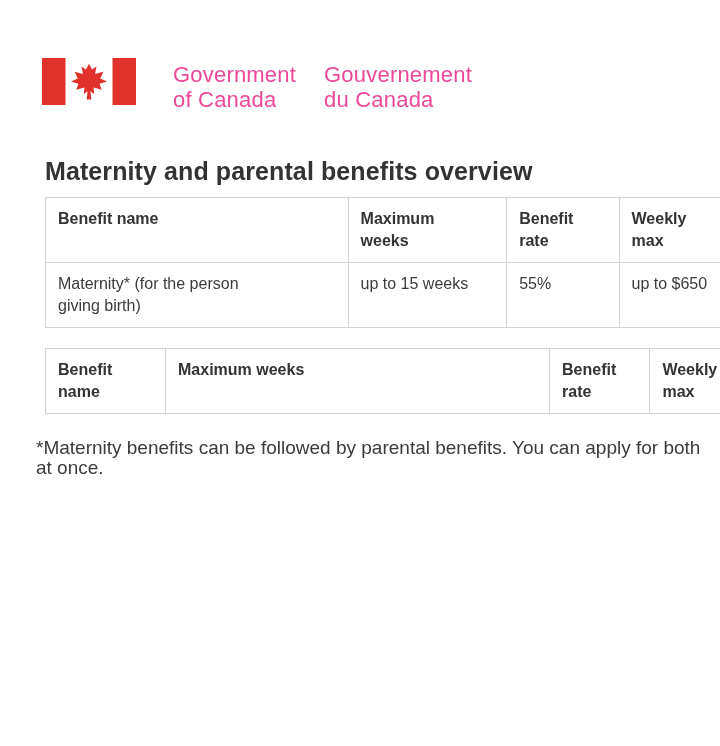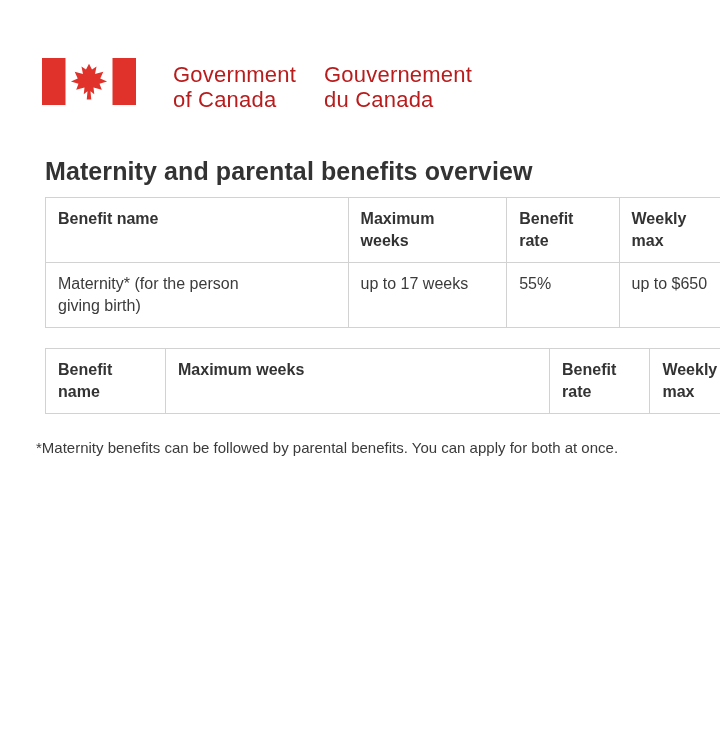--- a/index.html
+++ b/index.html
@@ -12,21 +12,21 @@
     overflow: hidden;
   }
   .page { padding: 58px 0 0 45px; }
 
   
   .fip { display: flex; align-items: flex-start; margin-left: -3px; }
   .flag { width: 94px; height: 47px; display: block; }
   .wordmark {
     font-size: 22px;
     line-height: 25px;
-    color: #b91c1c;
+    color: #ec4899;
     letter-spacing: 0.2px;
     font-weight: 400;
     white-space: pre-line;
     margin-top: 4px;
   }
   .wordmark.en { margin-left: 37px; }
   .wordmark.fr { margin-left: 28px; }
 
   
   h1.title {
@@ -66,21 +66,21 @@
   .t1 .c4 { width: 18.3%; }
   
   .t2 .c1 { width: 17.1%; }
   .t2 .c2 { width: 54.7%; }
   .t2 .c3 { width: 14.3%; }
   .t2 .c4 { width: 13.9%; }
 
   
   .footnote {
     margin: 24px 0 0 -9px;
-    font-size: 15px;
+    font-size: 19px;
     line-height: 20px;
     color: #3b3b3b;
   }
 </style>
 </head>
 <body>
 
 <div class="page">
 
   <div class="fip">
@@ -112,21 +112,21 @@
         <th>Benefit
 rate</th>
         <th>Weekly
 max</th>
       </tr>
     </thead>
     <tbody>
       <tr>
         <td>Maternity* (for the person
 giving birth)</td>
-        <td>up to 17 weeks</td>
+        <td>up to 15 weeks</td>
         <td>55%</td>
         <td>up to $650</td>
       </tr>
     </tbody>
   </table>
 
   <table class="benefits t2 second">
     <colgroup>
       <col class="c1">
         <col class="c2">

